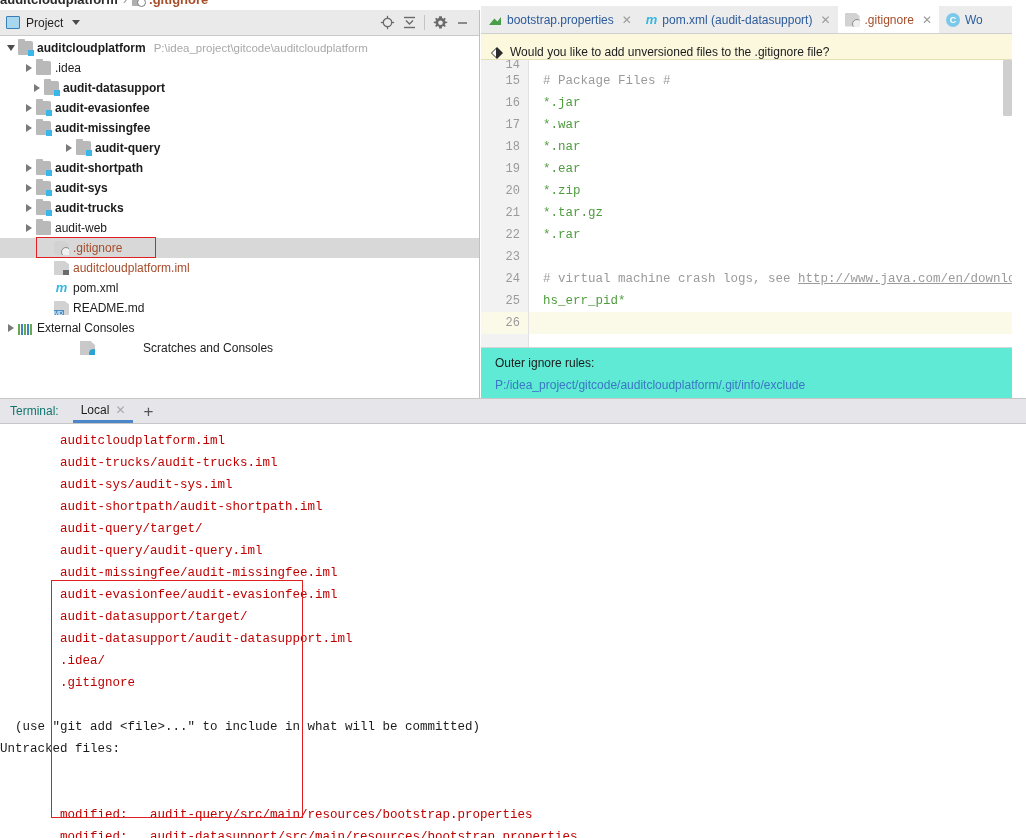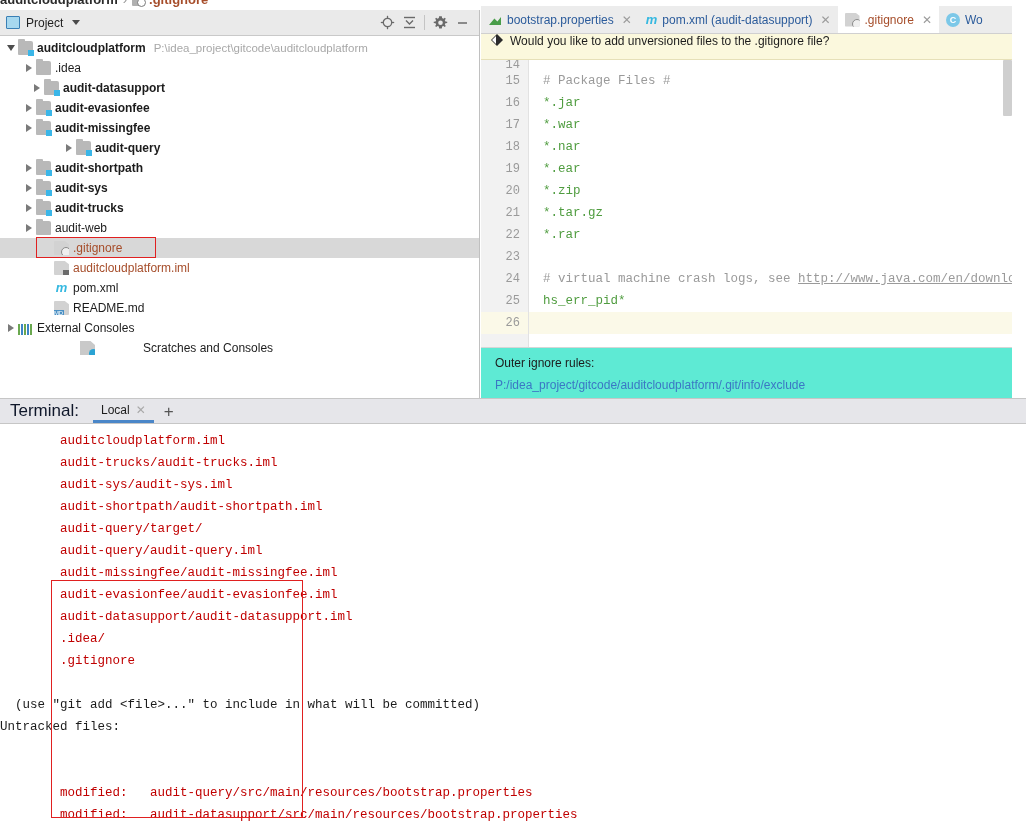--- a/index.html
+++ b/index.html
@@ -156,21 +156,21 @@
     background: #4a9e4a; clip-path: polygon(0 100%, 45% 20%, 70% 55%, 100% 0, 100% 100%);
   }
   .tab-ico-m { color: #35b8e0; font-style: italic; font-weight: bold; font-size: 13px; }
   .tab-ico-c {
     width: 14px; height: 14px; border-radius: 50%; background: #7cc8e8;
     color: #fff; font-size: 9px; font-weight: bold; line-height: 14px; text-align: center;
   }
 
   .notify {
     background: #fbf8dd; border-bottom: 1px solid #e6e0b8;
-    height: 26px; display: flex; align-items: flex-start; gap: 7px; padding: 0 10px;
+    height: 26px; display: flex; align-items: flex-end; gap: 7px; padding: 0 10px;
     font-size: 12px; color: #1c1c1c; flex: 0 0 26px;
   }
   .notify-ico {
     width: 12px; height: 12px; background: #2b2b2b;
     clip-path: polygon(50% 0, 100% 50%, 50% 100%, 0 50%); position: relative;
   }
   .notify-ico::after {
     content: ""; position: absolute; left: 1px; top: 2px; width: 4px; height: 8px;
     background: #ffffff; clip-path: polygon(100% 0, 100% 100%, 0 50%);
   }
@@ -211,21 +211,21 @@
   
   .terminal {
     position: absolute; left: 0; top: 398px; width: 1026px; height: 440px;
     background: #ffffff; display: flex; flex-direction: column;
   }
   .term-bar {
     height: 26px; background: #e6e6ea; border-top: 1px solid #c6c6c6;
     border-bottom: 1px solid #c6c6c6; display: flex; align-items: stretch;
     padding-left: 10px; flex: 0 0 26px;
   }
-  .term-label { display: flex; align-items: center; font-size: 17px; color: #0f172a; padding-right: 14px; }
+  .term-label { display: flex; align-items: center; font-size: 12px; color: #0f766e; padding-right: 14px; }
   .term-tab {
     display: flex; align-items: center; gap: 6px; padding: 0 8px;
     font-size: 12px; color: #1c1c1c; border-bottom: 3px solid #4a86c8; cursor: pointer;
   }
   .term-tab .tclose { color: #a8a8a8; }
   .term-add {
     display: flex; align-items: center; padding: 0 10px; font-size: 17px;
     color: #555; cursor: pointer; line-height: 1;
   }
   .term-body {
@@ -484,20 +484,21 @@
     </div>
     <div class="term-body" id="termbody">
       <div class="tline">        auditcloudplatform.iml</div>
         <div class="tline">        audit-trucks/audit-trucks.iml</div>
         <div class="tline">        audit-sys/audit-sys.iml</div>
         <div class="tline">        audit-shortpath/audit-shortpath.iml</div>
         <div class="tline">        audit-query/target/</div>
         <div class="tline">        audit-query/audit-query.iml</div>
         <div class="tline">        audit-missingfee/audit-missingfee.iml</div>
         <div class="tline">        audit-evasionfee/audit-evasionfee.iml</div>
+        <div class="tline">        audit-datasupport/target/</div>
         <div class="tline">        audit-datasupport/audit-datasupport.iml</div>
         <div class="tline">        .idea/</div>
         <div class="tline">        .gitignore</div>
         <div class="tline">&nbsp;</div>
         <div class="tline black">  (use "git add &lt;file&gt;..." to include in what will be committed)</div>
         <div class="tline black">Untracked files:</div>
         <div class="tline">&nbsp;</div>
         <div class="tline">&nbsp;</div>
         <div class="tline">        modified:   audit-query/src/main/resources/bootstrap.properties</div>
         <div class="tline">        modified:   audit-datasupport/src/main/resources/bootstrap.properties</div>

